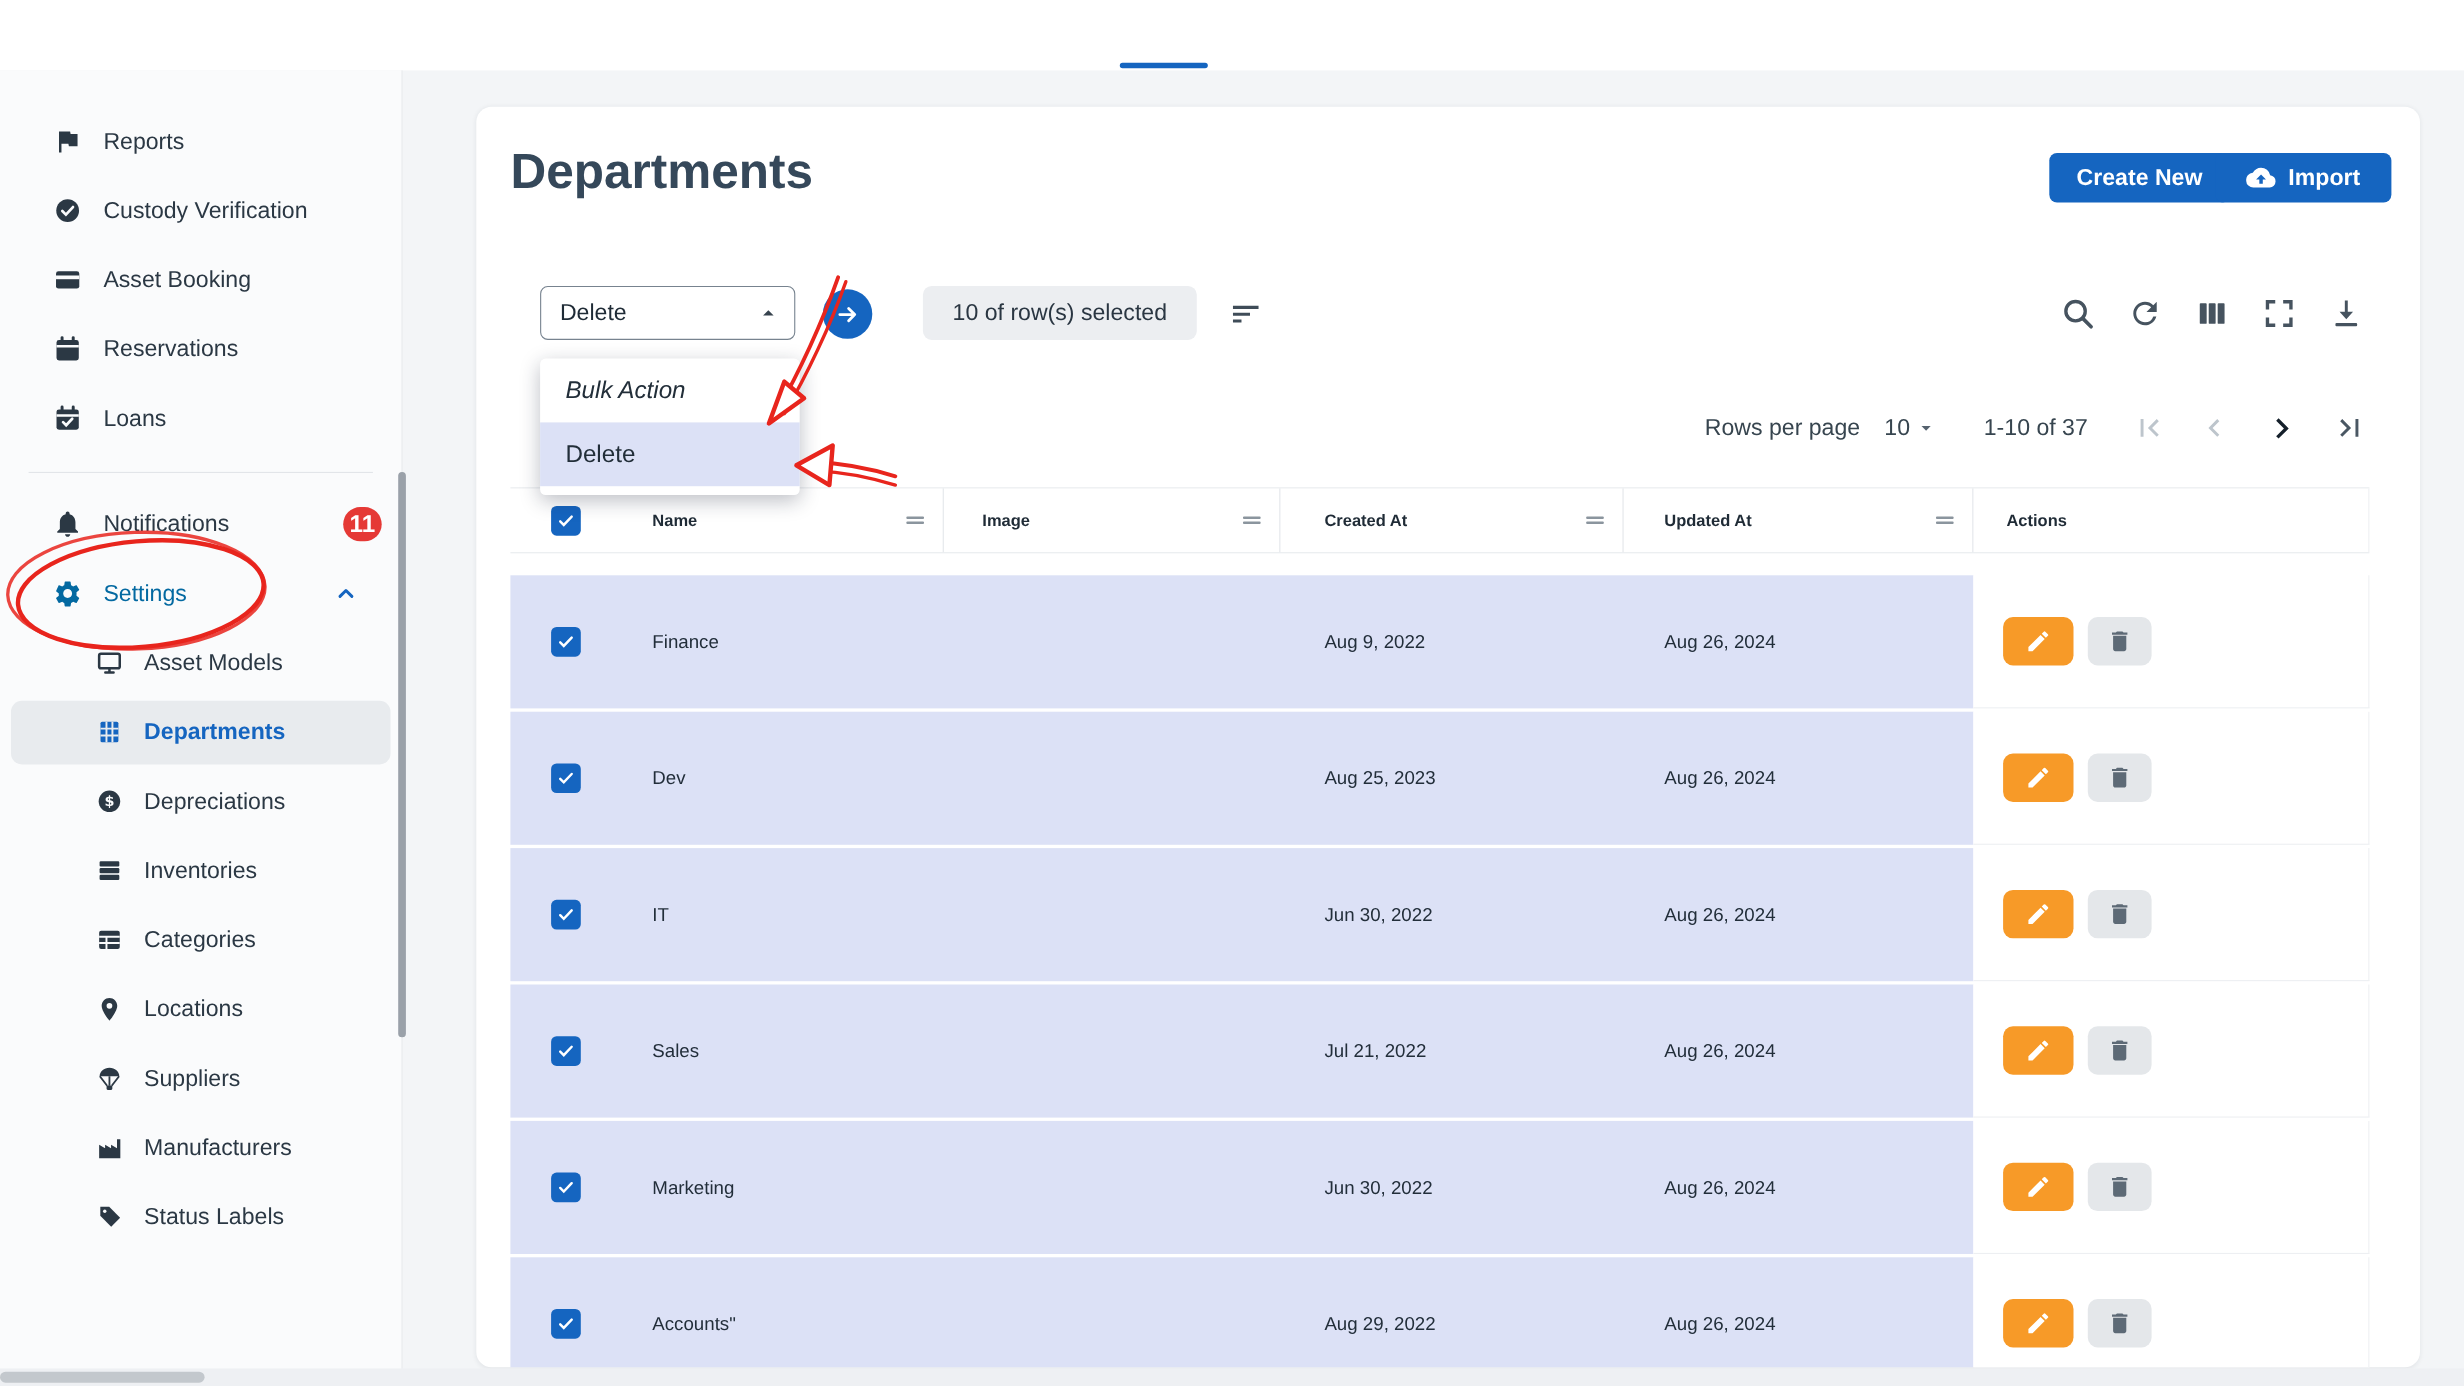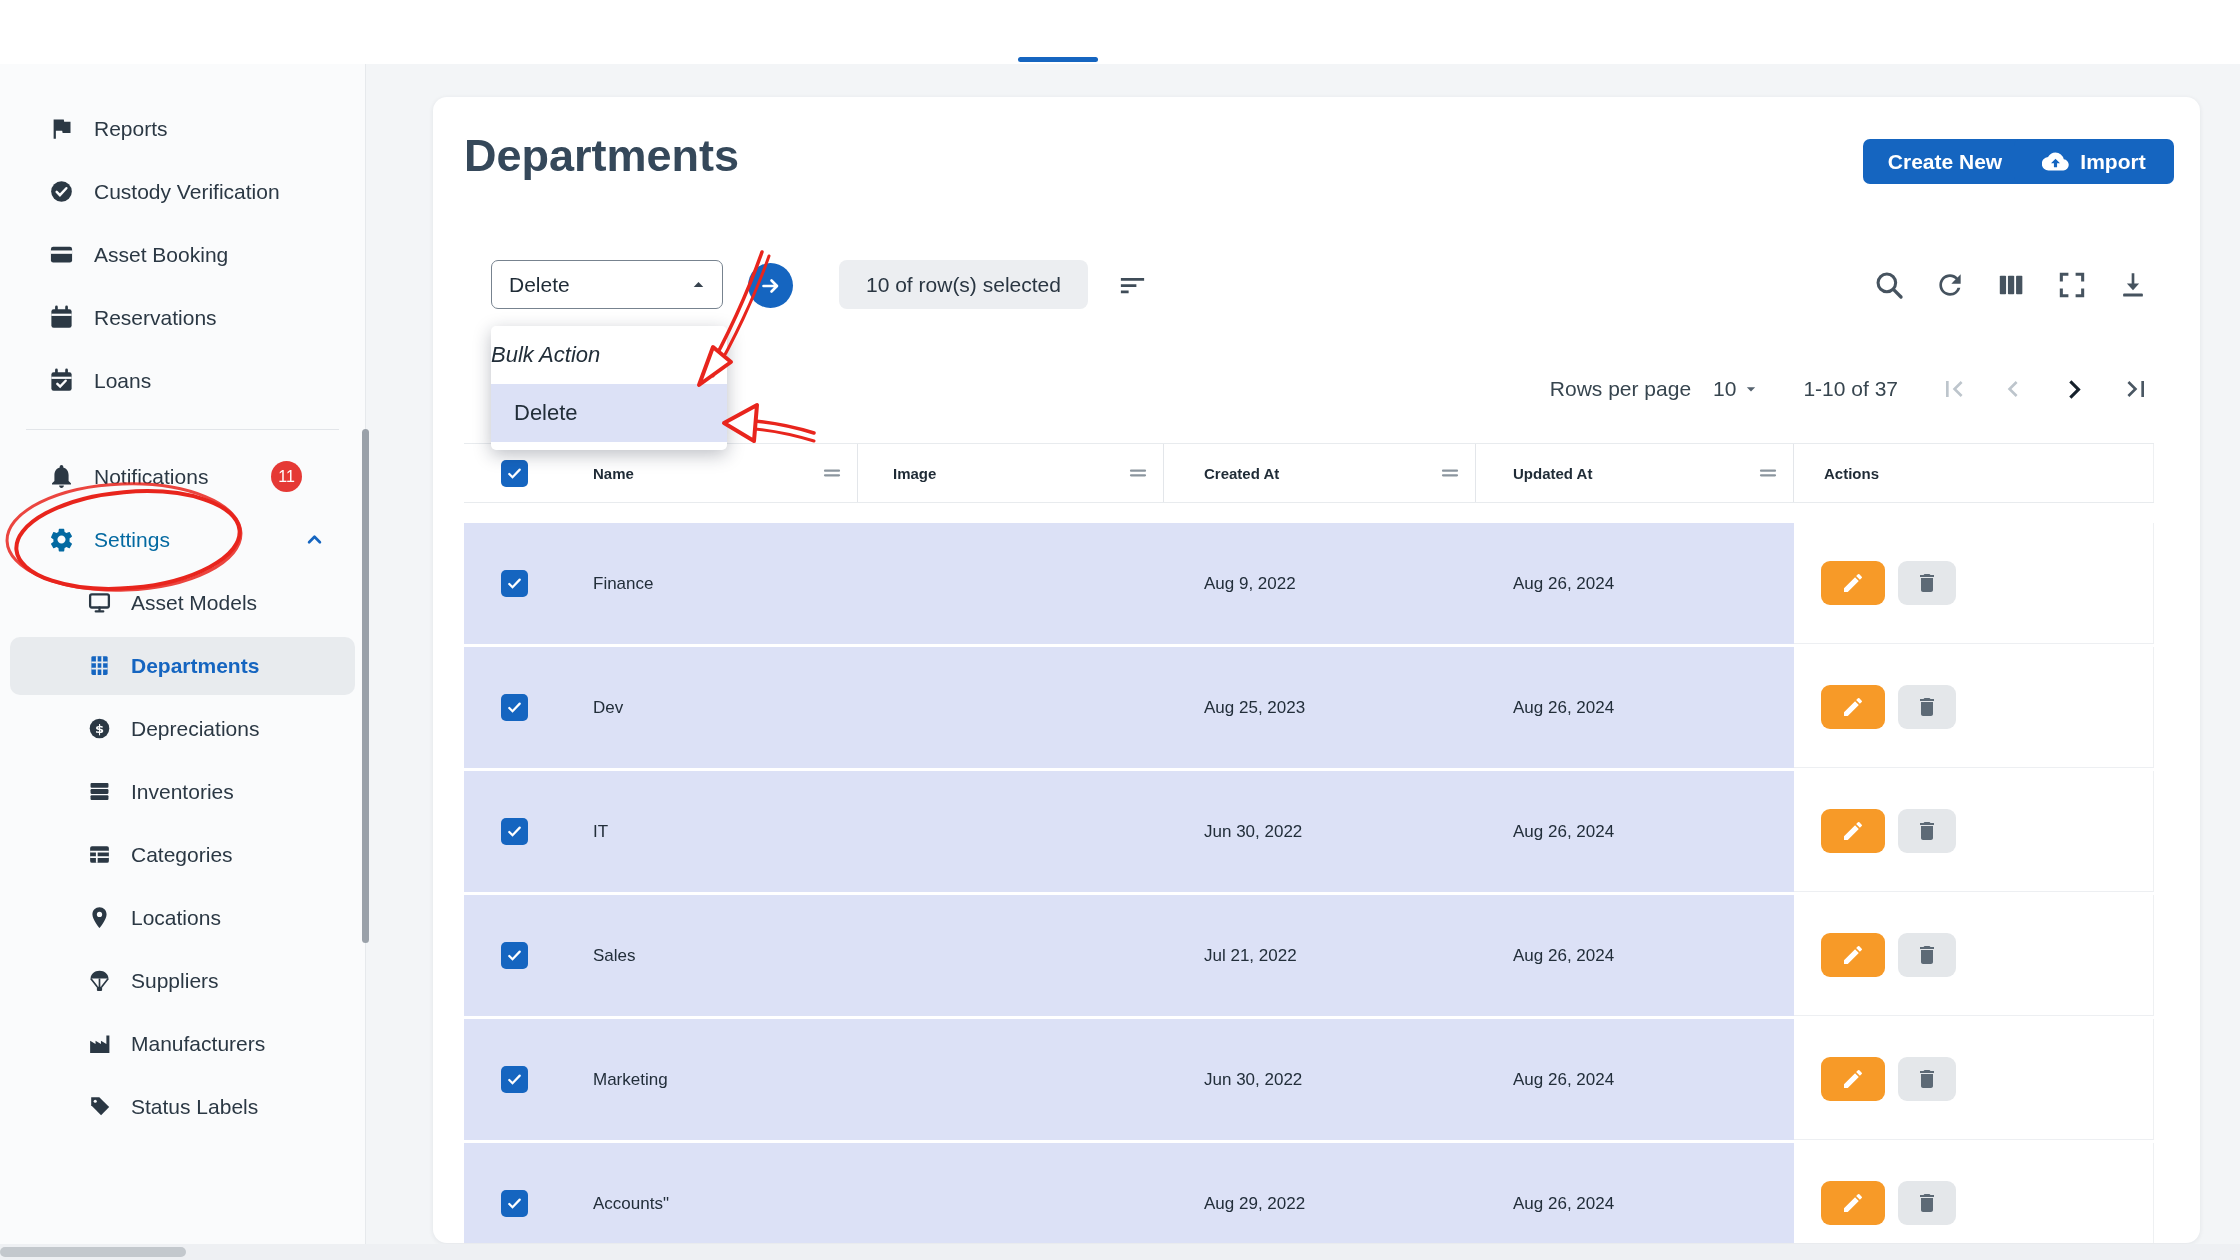--- a/index.html
+++ b/index.html
@@ -14,21 +14,21 @@
 
   
   .sidebar{position:absolute;top:64px;left:0;bottom:0;width:366px;background:#fafbfc;border-right:1px solid #e6e9ec;padding-top:33px}
   .side-item{display:flex;align-items:center;height:63px;padding:0 18px 0 48px;font-size:21px;font-weight:500;color:#2b3844;cursor:pointer;white-space:nowrap}
   .side-item .icon{width:27px;height:27px;margin-right:19px;flex:none}
   .side-item.sub{padding-left:87px}
   .side-item.sub .icon{width:25px;height:25px}
   .side-item.active{background:#e8ebee;border-radius:10px;margin:2.5px 10px;height:58px;padding-left:77px;color:#1565c0;font-weight:700}
   .side-item.settings{color:#0369a1;font-weight:400}
   .sb-divider{height:1px;background:#e2e5e9;margin:17px 26px 15px 26px}
-  .badge{margin-left:auto;margin-right:45px;min-width:31px;height:31px;padding:0 6px;border-radius:16px;background:#e53935;color:#fff;font-size:16px;font-weight:400;display:flex;align-items:center;justify-content:center}
+  .badge{margin-left:auto;min-width:31px;height:31px;padding:0 6px;border-radius:16px;background:#e53935;color:#fff;font-size:22px;font-weight:700;display:flex;align-items:center;justify-content:center}
   .chev{margin-left:auto;margin-right:38px;width:26px;height:26px;color:#1565c0}
   .sb-scroll{position:absolute;left:362px;top:429px;width:7px;height:514px;border-radius:4px;background:#9aa1a9;z-index:5}
 
   
   .card{position:absolute;left:433px;top:97px;width:1767px;height:1146px;background:#fff;border-radius:14px;box-shadow:0 1px 5px rgba(25,35,55,.08);overflow:hidden}
   .page-title{position:absolute;left:31px;top:33px;font-size:45px;font-weight:700;color:#35485a}
   .btn{position:absolute;top:42px;height:45px;border:none;border-radius:7px;background:#1565c0;color:#fff;font-size:21px;font-weight:600;font-family:inherit;display:flex;align-items:center;justify-content:center;cursor:pointer;gap:11px}
   .btn-create{left:1430px;width:164px}
   .btn-import{left:1581px;width:160px}
   .btn-import .icon{width:27px;height:27px}
@@ -38,21 +38,21 @@
   .select .caret{margin-left:auto;width:23px;height:23px;color:#37434e}
   .go-btn{position:absolute;left:315px;top:166px;width:45px;height:45px;border-radius:50%;background:#1565c0;border:none;display:flex;align-items:center;justify-content:center;cursor:pointer}
   .go-btn .icon{width:24px;height:24px}
   .chip{position:absolute;left:406px;top:163px;height:49px;padding:0 27px;background:#eceef1;border-radius:8px;display:flex;align-items:center;font-size:21px;color:#2a3642}
   .filter-btn{position:absolute;left:684px;top:173px;width:31px;height:31px;color:#3f4c58;cursor:pointer}
   .tool-icons{position:absolute;left:1440px;top:172px;display:flex;gap:29px}
   .tool-icons .icon{width:32px;height:32px;color:#46535f;cursor:pointer}
 
   
   .menu{position:absolute;left:58px;top:229px;width:236px;background:#fff;border-radius:5px;box-shadow:0 5px 18px rgba(20,30,50,.28);z-index:20;padding-bottom:8px}
-  .menu-header{height:58px;display:flex;align-items:center;font-size:22px;font-style:italic;color:#222e39}
+  .menu-header{height:58px;display:flex;align-items:center;padding-left:23px;font-size:22px;font-style:italic;color:#222e39}
   .menu-item{height:58px;display:flex;align-items:center;padding-left:23px;font-size:22px;color:#222e39;cursor:pointer}
   .menu-item.selected{background:#dce1f6}
 
   
   .pagination{position:absolute;left:31px;top:266px;width:1690px;height:52px;display:flex;align-items:center;justify-content:flex-end;font-size:21px;color:#37454f;padding-right:2px}
   .pg-value{display:flex;align-items:center;gap:5px;margin-left:22px;cursor:pointer}
   .pg-value .icon{width:20px;height:20px;color:#55626e}
   .pg-range{margin-left:42px}
   .pg-btns{display:flex;align-items:center;gap:27px;margin-left:40px}
   .pg-btns .icon{width:32px;height:32px;color:#4a5763;cursor:pointer}

